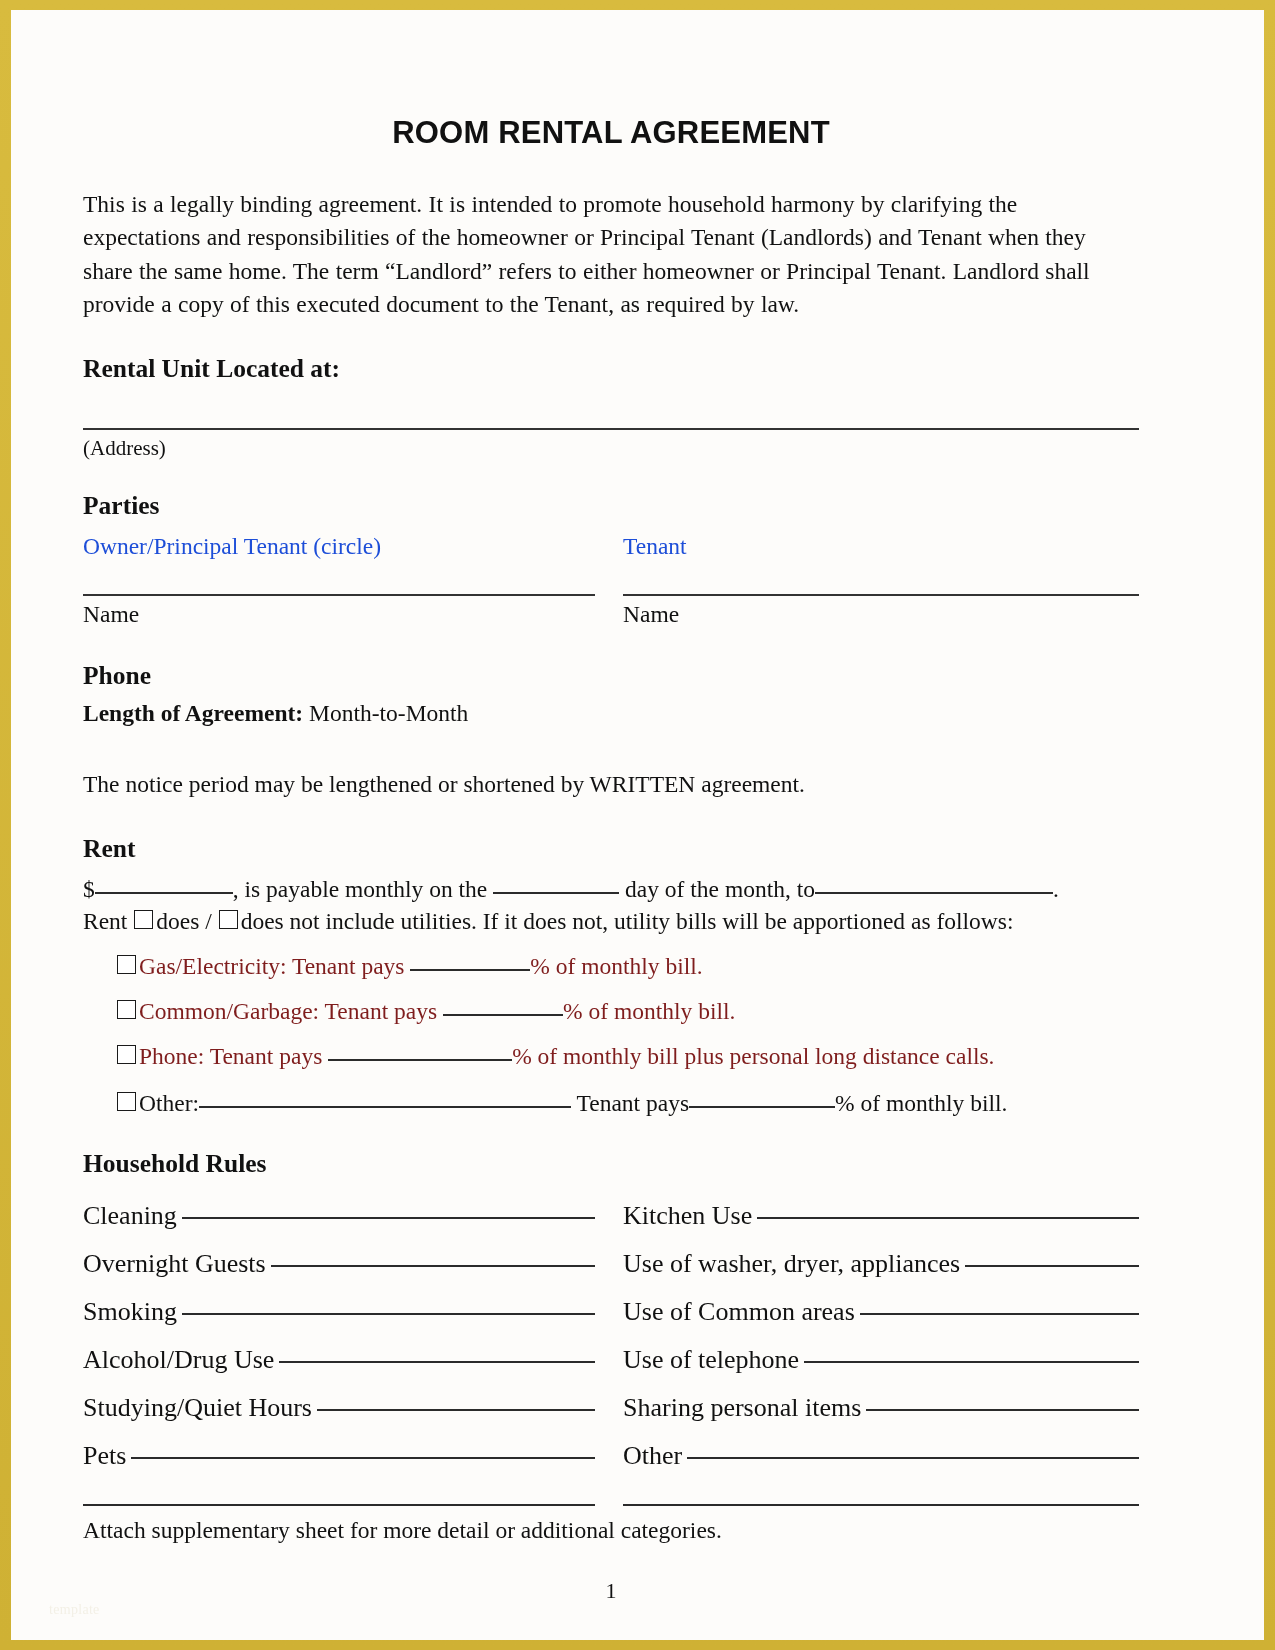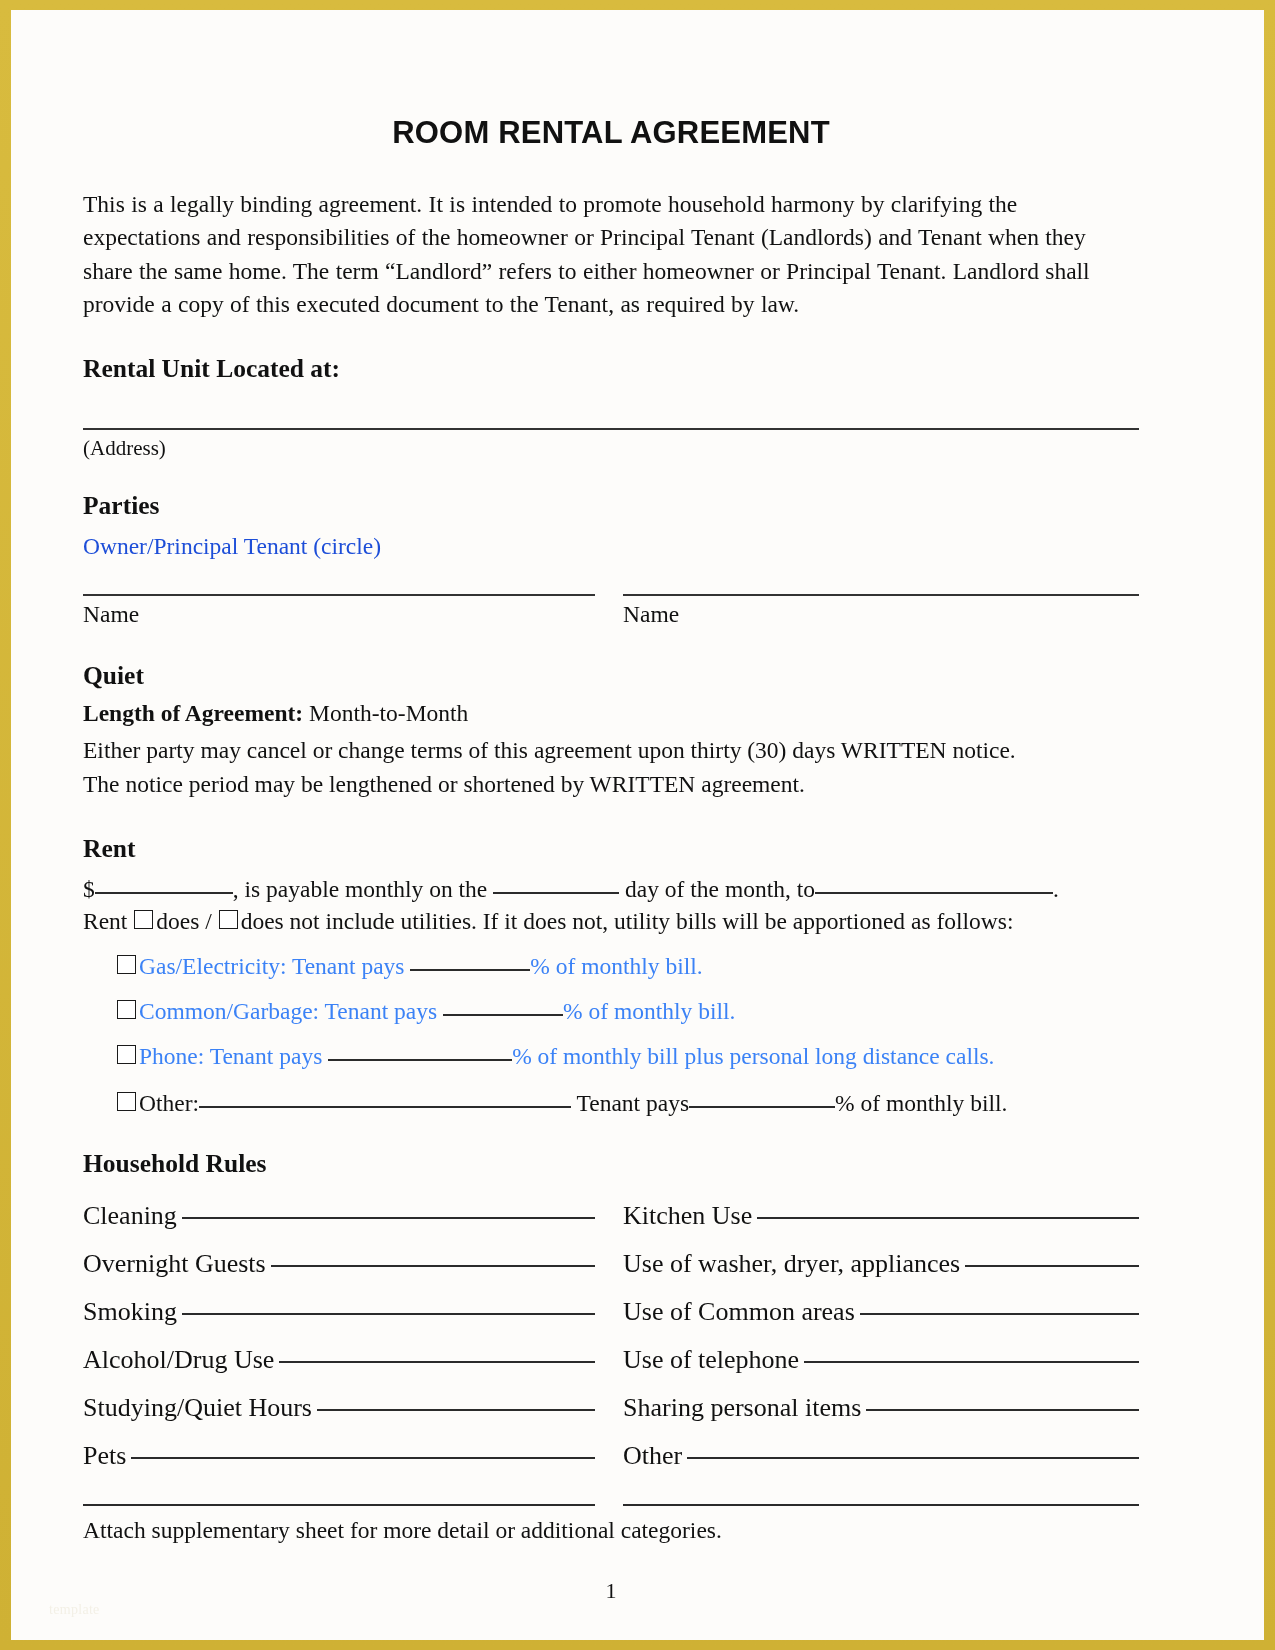--- a/index.html
+++ b/index.html
@@ -163,21 +163,21 @@
     border: 1.6px solid #1a1a1a;
     vertical-align: 0px;
     margin: 0 3px 0 1px;
     background: #fff;
   }
 
   .util-item {
     font-size: 23.5px;
     padding-top: 18px;
     padding-left: 33px;
-    color: #3b82f6;
+    color: #7f1d1d;
     white-space: nowrap;
   }
   .util-other {
     font-size: 23.5px;
     padding-top: 20px;
     padding-left: 33px;
     color: #111;
     white-space: nowrap;
   }
 
@@ -243,38 +243,39 @@
 
         <p class="intro">This is a legally binding agreement.  It is intended to promote household harmony by clarifying the expectations and responsibilities of the homeowner or Principal Tenant (Landlords) and Tenant when they share the same home.  The term “Landlord” refers to either homeowner or Principal Tenant. Landlord shall provide a copy of this executed document to the Tenant, as required by law.</p>
 
         <h2 class="sec sec-rental">Rental Unit Located at:</h2>
         <div class="addr-line"></div>
         <div class="addr-caption">(Address)</div>
 
         <h2 class="sec sec-parties">Parties</h2>
         <div class="parties-head">
           <div class="col-l">Owner/Principal Tenant (circle)</div>
+          <div class="col-r">Tenant</div>
         </div>
         <div class="parties-lines">
           <div class="col-l"></div>
           <div class="spacer"></div>
           <div class="col-r"></div>
         </div>
         <div class="parties-names">
           <div class="col-l">Name</div>
           <div class="col-r">Name</div>
         </div>
 
-        <h2 class="sec sec-terms">Quiet</h2>
+        <h2 class="sec sec-terms">Phone</h2>
         <div class="length-line">
           <b>Length of Agreement:</b>
           <span>Month-to-Month</span>
         </div>
         <div class="terms-body">
-          <span>Either party may cancel or change terms of this agreement upon thirty (30) days WRITTEN notice.</span><br>
+          <br>
           <span>The notice period may be lengthened or shortened by WRITTEN agreement.</span>
         </div>
 
         <h2 class="sec sec-rent">Rent</h2>
 
         <div class="rent-line1">
           <span>$</span><span class="blank b-amount"></span><span>, is payable monthly on the</span>
           <span class="blank b-day"></span>
           <span>day of the month, to</span><span class="blank b-payto"></span><span>.</span>
         </div>

